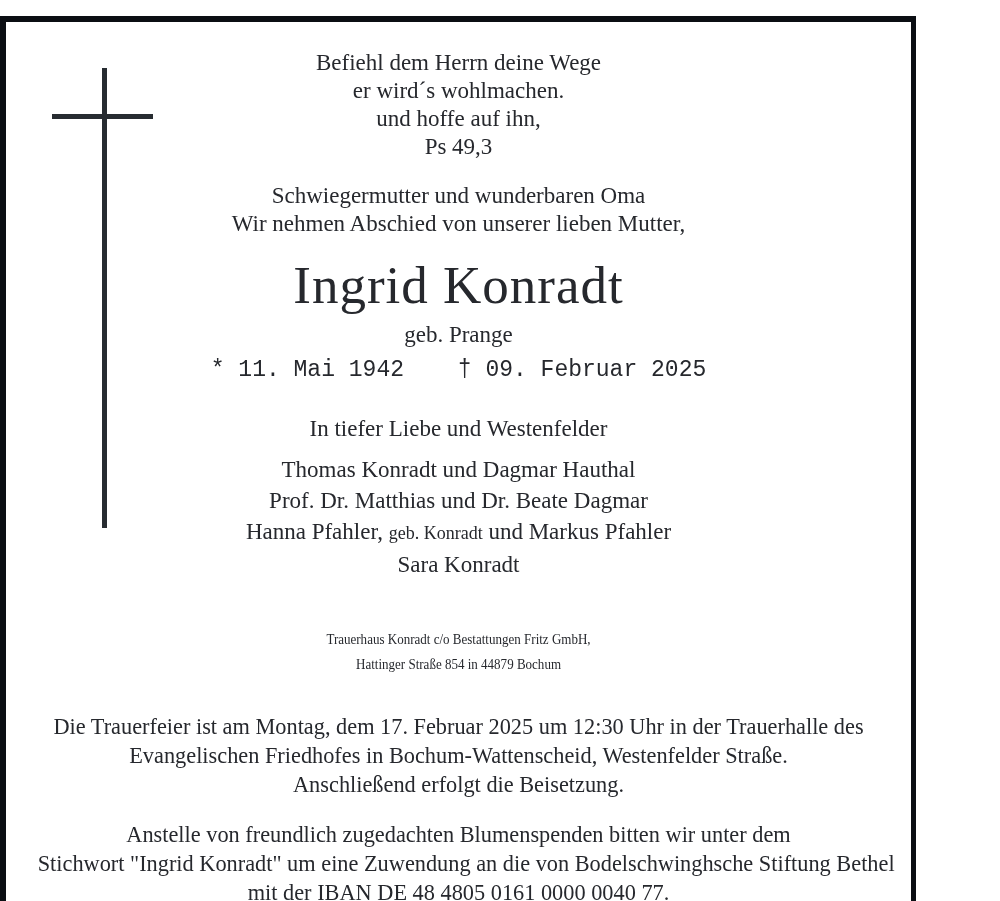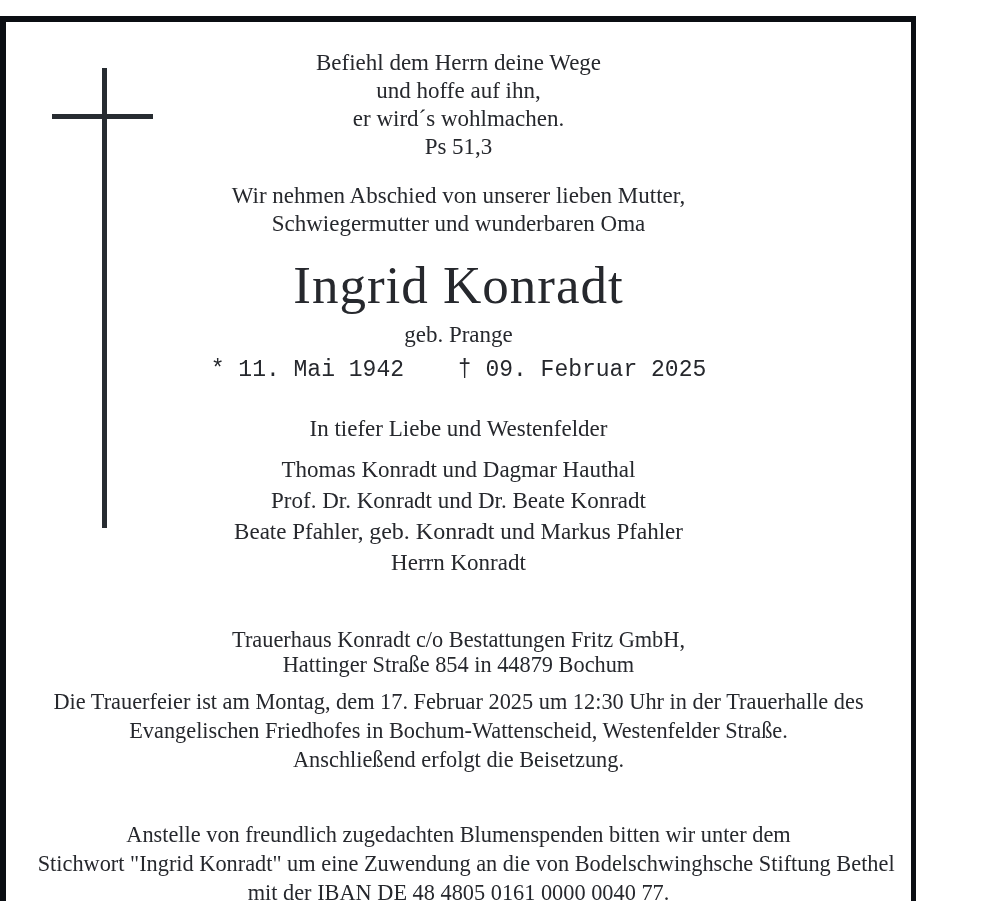--- a/index.html
+++ b/index.html
@@ -32,23 +32,23 @@
     white-space: nowrap;
   }
   .scripture      { top: 27px;  font-size: 23px; line-height: 28px; }
   .intro          { top: 160px; font-size: 23px; line-height: 28px; }
   .name           { top: 233px; font-size: 53px; line-height: 60px; letter-spacing: 1px; }
   .maiden         { top: 299px; font-size: 23px; line-height: 28px; }
   .dates          { top: 333px; font-size: 23px; line-height: 30px; font-family: Liberation Mono, monospace; }
   .dates .birth   { margin-right: 40px; }
   .condolence     { top: 392px; font-size: 23px; line-height: 30px; }
   .family         { top: 432px; font-size: 23px; line-height: 31px; }
-  .family .small  { font-size: 24px; }
-  .funeral-home   { top: 605px; font-size: 24px; line-height: 25px; }
-  .service        { top: 665px; font-size: 24px; line-height: 29px; }
+  .family .small  { font-size: 18px; }
+  .funeral-home   { top: 605px; font-size: 14px; line-height: 25px; }
+  .service        { top: 690px; font-size: 24px; line-height: 29px; }
   .donations      { top: 798px; font-size: 24px; line-height: 29px; }
   .cond {
     display: inline-block;
     transform: scaleX(0.93);
     transform-origin: 50% 50%;
   }
   .cond-line { display: block; }
   
   .cross-v {
     position: absolute;
@@ -72,50 +72,50 @@
 
 <div class="page">
 
   <div>
     <div class="cross-v"></div>
     <div class="cross-h"></div>
   </div>
 
   <div class="block scripture">
     <div>Befiehl dem Herrn deine Wege</div>
+    <div>er wird´s wohlmachen.</div>
     <div>und hoffe auf ihn,</div>
-    <div>er wird´s wohlmachen.</div>
-    <div>Ps 51,3</div>
+    <div>Ps 49,3</div>
   </div>
 
   <div class="block intro">
+    <div>Schwiegermutter und wunderbaren Oma</div>
     <div>Wir nehmen Abschied von unserer lieben Mutter,</div>
-    <div>Schwiegermutter und wunderbaren Oma</div>
   </div>
 
   <div class="block maiden">geb. Prange</div>
 
   <div class="block name">Ingrid Konradt</div>
 
   <div class="block dates">
     <span class="birth">* 11. Mai 1942</span>
     <span>† 09. Februar 2025</span>
   </div>
 
   <div class="block condolence">In tiefer Liebe und Westenfelder</div>
 
   <div class="block family">
     <div>Thomas Konradt und Dagmar Hauthal</div>
-    <div>Prof. Dr. Konradt und Dr. Beate Konradt</div>
+    <div>Prof. Dr. Matthias und Dr. Beate Dagmar</div>
     <div>
-      <span>Beate Pfahler,</span>
+      <span>Hanna Pfahler,</span>
       <span class="small">geb. Konradt</span>
       <span>und Markus Pfahler</span>
     </div>
-    <div>Herrn Konradt</div>
+    <div>Sara Konradt</div>
   </div>
 
   <div class="block funeral-home">
     <span class="cond cond-line">Trauerhaus Konradt c/o Bestattungen Fritz GmbH,</span>
     <span class="cond cond-line">Hattinger Straße 854 in 44879 Bochum</span>
   </div>
 
   <div class="block service">
     <span class="cond cond-line">Die Trauerfeier ist am Montag, dem 17. Februar 2025 um 12:30 Uhr in der Trauerhalle des</span>
     <span class="cond cond-line">Evangelischen Friedhofes in Bochum-Wattenscheid, Westenfelder Straße.</span>

